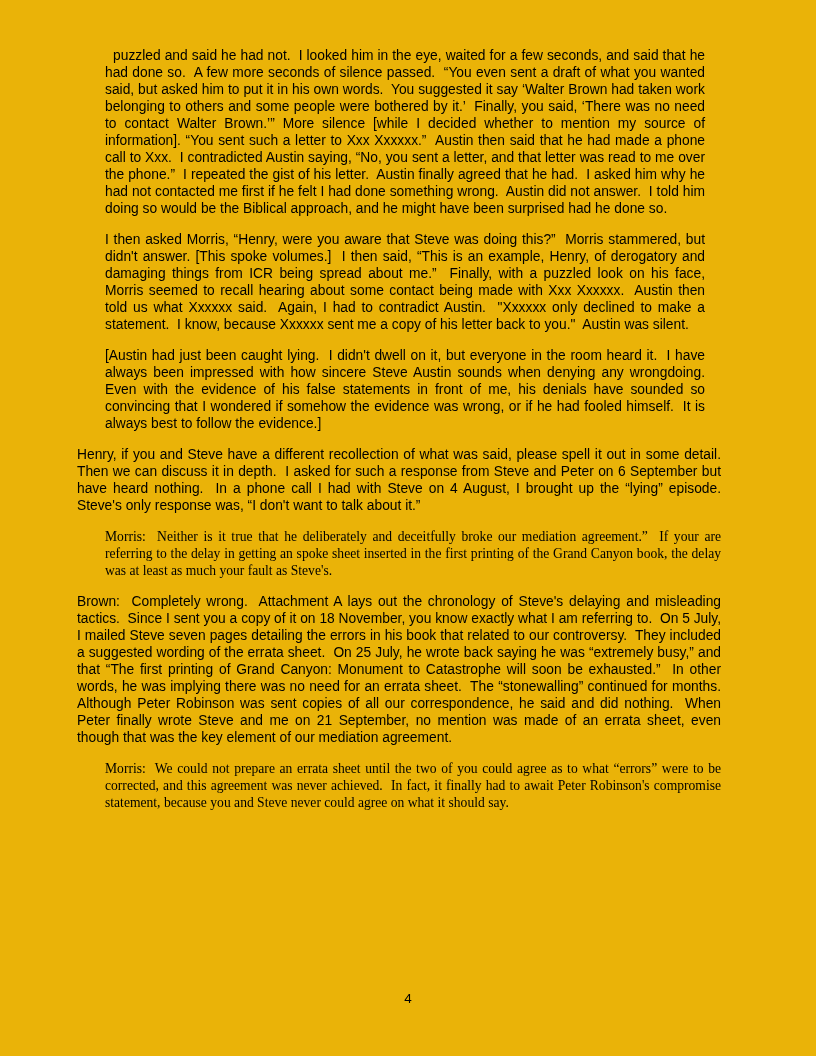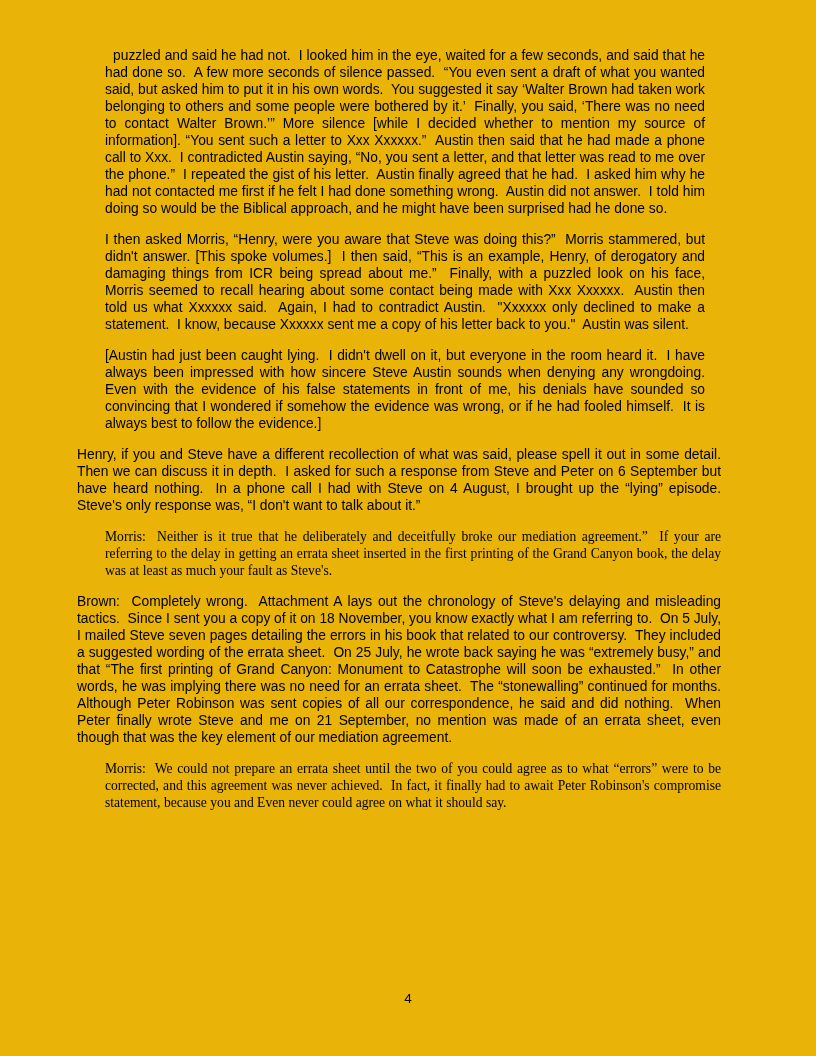--- a/index.html
+++ b/index.html
@@ -62,22 +62,22 @@
   <div class="content">
 
     <p class="indent-block">  puzzled and said he had not.  I looked him in the eye, waited for a few seconds, and said that he had done so.  A few more seconds of silence passed.  “You even sent a draft of what you wanted said, but asked him to put it in his own words.  You suggested it say ‘Walter Brown had taken work belonging to others and some people were bothered by it.’  Finally, you said, ‘There was no need to contact Walter Brown.’” More silence [while I decided whether to mention my source of information]. “You sent such a letter to Xxx Xxxxxx.”  Austin then said that he had made a phone call to Xxx.  I contradicted Austin saying, “No, you sent a letter, and that letter was read to me over the phone.”  I repeated the gist of his letter.  Austin finally agreed that he had.  I asked him why he had not contacted me first if he felt I had done something wrong.  Austin did not answer.  I told him doing so would be the Biblical approach, and he might have been surprised had he done so.</p>
 
     <p class="indent-block">I then asked Morris, “Henry, were you aware that Steve was doing this?”  Morris stammered, but didn't answer. [This spoke volumes.]  I then said, “This is an example, Henry, of derogatory and damaging things from ICR being spread about me.”  Finally, with a puzzled look on his face, Morris seemed to recall hearing about some contact being made with Xxx Xxxxxx.  Austin then told us what Xxxxxx said.  Again, I had to contradict Austin.  "Xxxxxx only declined to make a statement.  I know, because Xxxxxx sent me a copy of his letter back to you."  Austin was silent.</p>
 
     <p class="indent-block">[Austin had just been caught lying.  I didn't dwell on it, but everyone in the room heard it.  I have always been impressed with how sincere Steve Austin sounds when denying any wrongdoing.  Even with the evidence of his false statements in front of me, his denials have sounded so convincing that I wondered if somehow the evidence was wrong, or if he had fooled himself.  It is always best to follow the evidence.]</p>
 
     <p>Henry, if you and Steve have a different recollection of what was said, please spell it out in some detail.  Then we can discuss it in depth.  I asked for such a response from Steve and Peter on 6 September but have heard nothing.  In a phone call I had with Steve on 4 August, I brought up the “lying” episode.  Steve's only response was, “I don't want to talk about it.”</p>
 
-    <p class="serif-quote">Morris:  Neither is it true that he deliberately and deceitfully broke our mediation agreement.”  If your are referring to the delay in getting an errata sheet inserted in the first printing of the Grand Canyon book, the delay was at least as much your fault as Steve's.</p>
+    <p class="serif-quote">Morris:  Neither is it true that he deliberately and deceitfully broke our mediation agreement.”  If your are referring to the delay in getting an spoke sheet inserted in the first printing of the Grand Canyon book, the delay was at least as much your fault as Steve's.</p>
 
     <p><span>Brown:  Completely wrong.  Attachment A lays out the chronology of Steve's delaying and misleading tactics.  Since I sent you a copy of it on 18 November, you know exactly what I am referring to.  On 5 July, I mailed Steve seven pages detailing the errors in his book that related to our controversy.  They included a suggested wording of the errata sheet.  On 25 July, he wrote back saying he was “extremely busy,” and that “The first printing of </span><span class="italic">Grand Canyon: Monument to Catastrophe</span><span> will soon be exhausted.”  In other words, he was implying there was no need for an errata sheet.  The “stonewalling” continued for months.  Although Peter Robinson was sent copies of all our correspondence, he said and did nothing.  When Peter finally wrote Steve and me on 21 September, no mention was made of an errata sheet, even though that was the key element of our mediation agreement.</span></p>
 
-    <p class="serif-quote">Morris:  We could not prepare an errata sheet until the two of you could agree as to what “errors” were to be corrected, and this agreement was never achieved.  In fact, it finally had to await Peter Robinson's compromise statement, because you and Even never could agree on what it should say.</p>
+    <p class="serif-quote">Morris:  We could not prepare an errata sheet until the two of you could agree as to what “errors” were to be corrected, and this agreement was never achieved.  In fact, it finally had to await Peter Robinson's compromise statement, because you and Steve never could agree on what it should say.</p>
 
   </div>
 
   <div class="footer">4</div>
 </div>
 
 </body></html>

